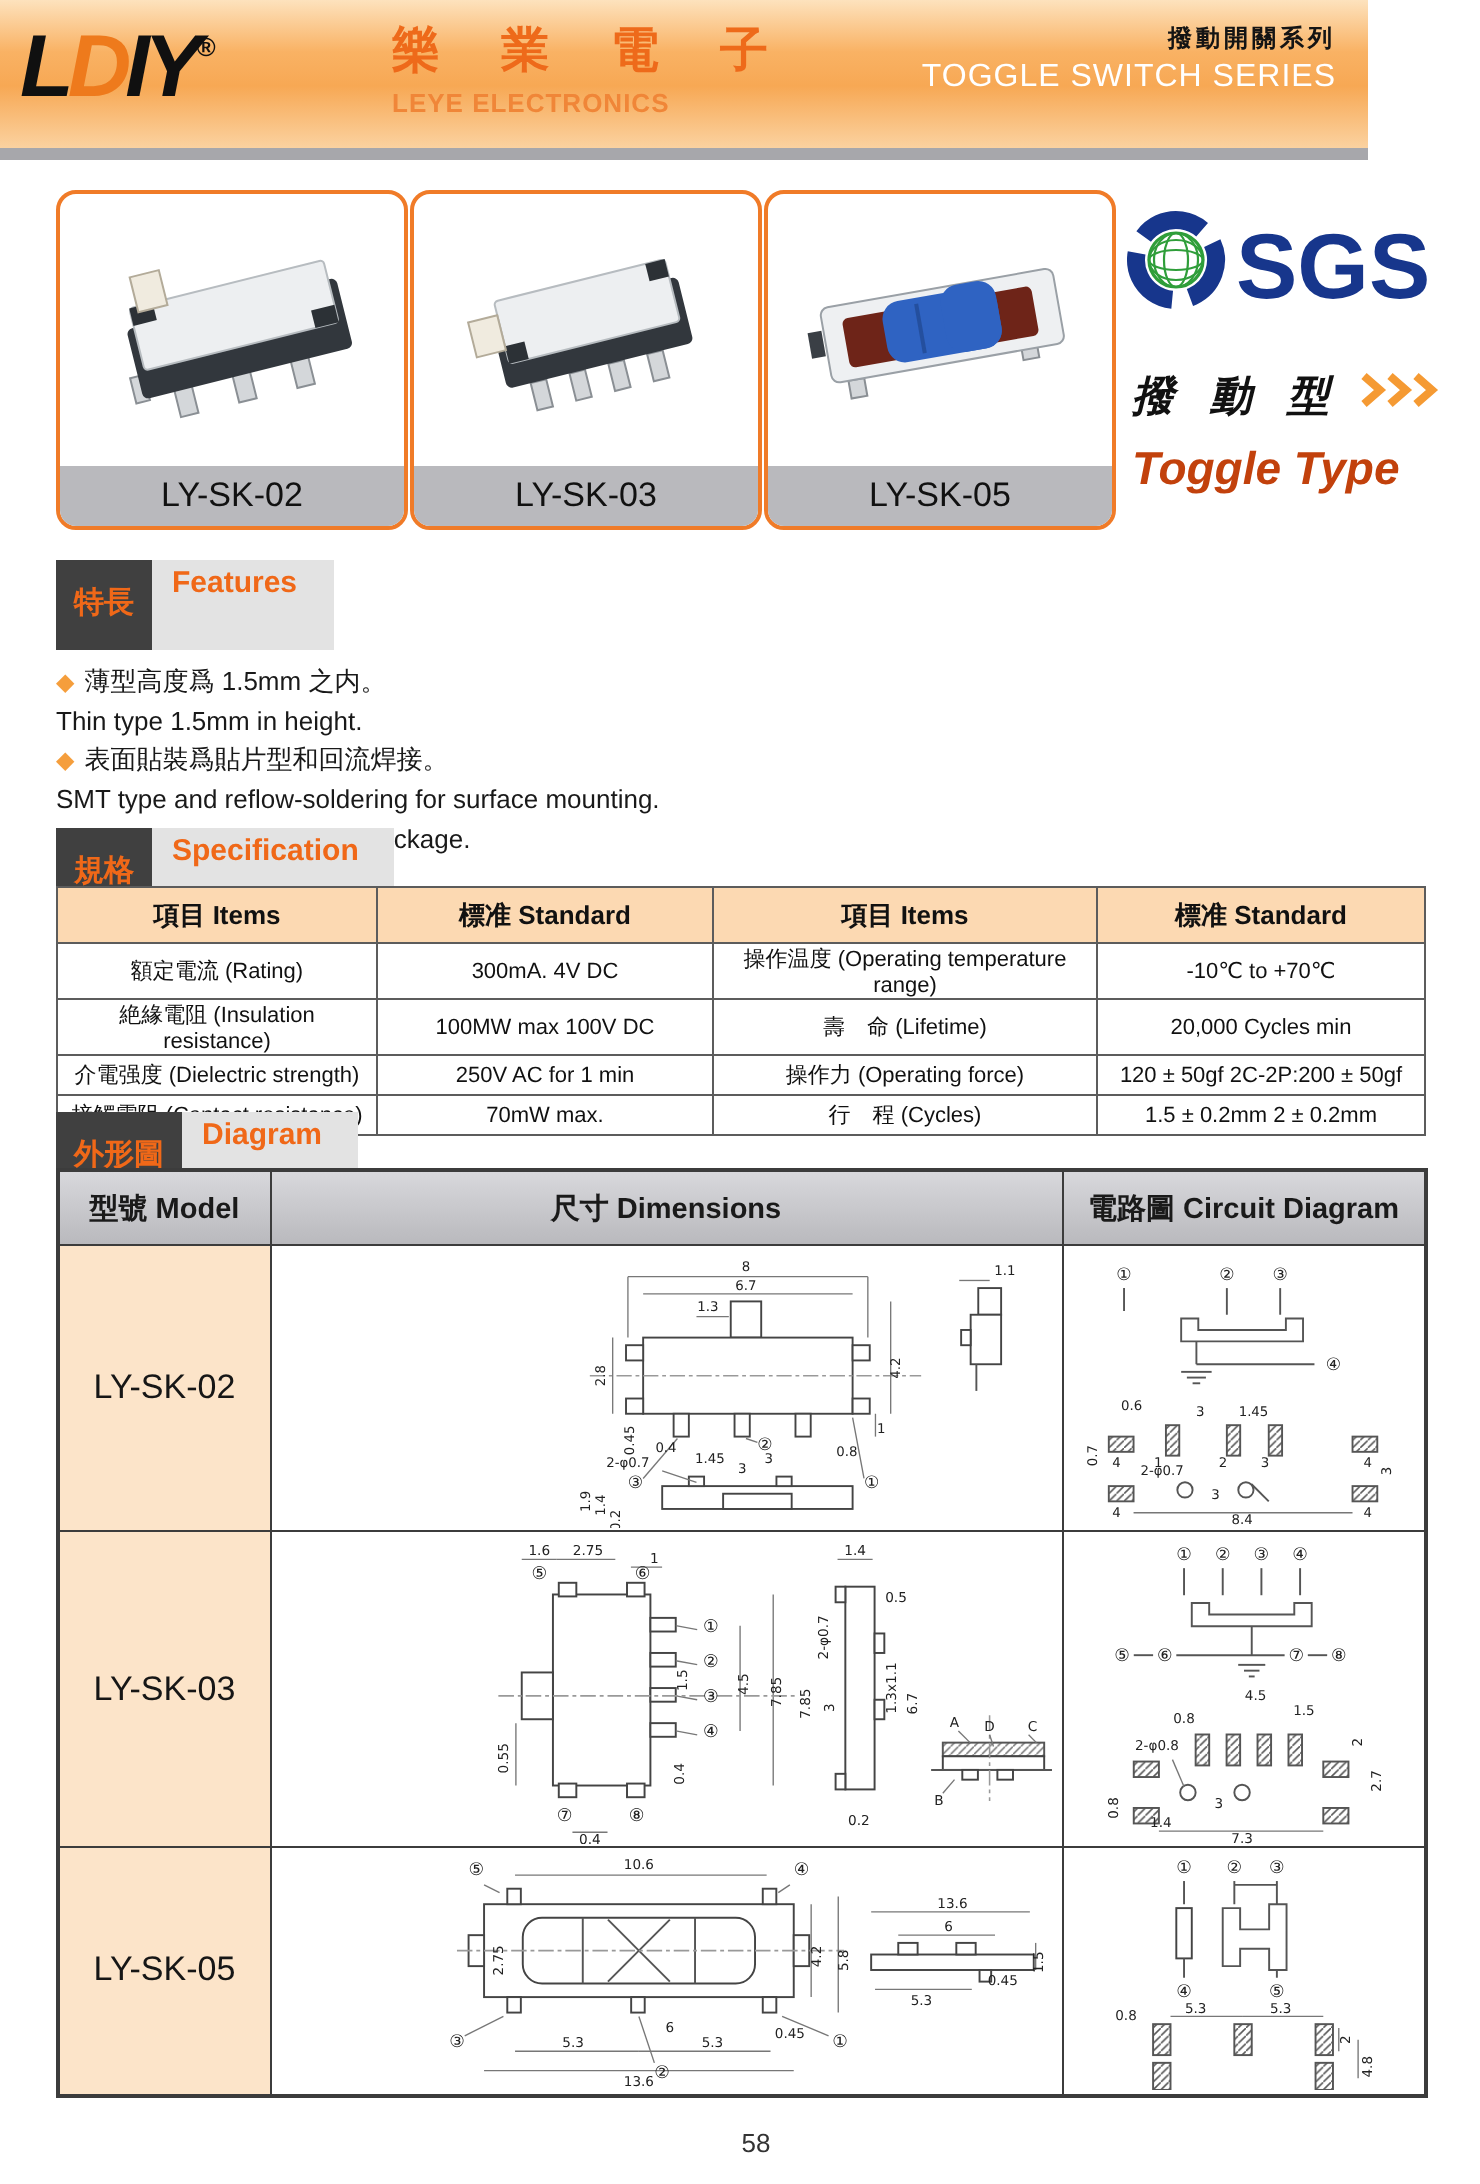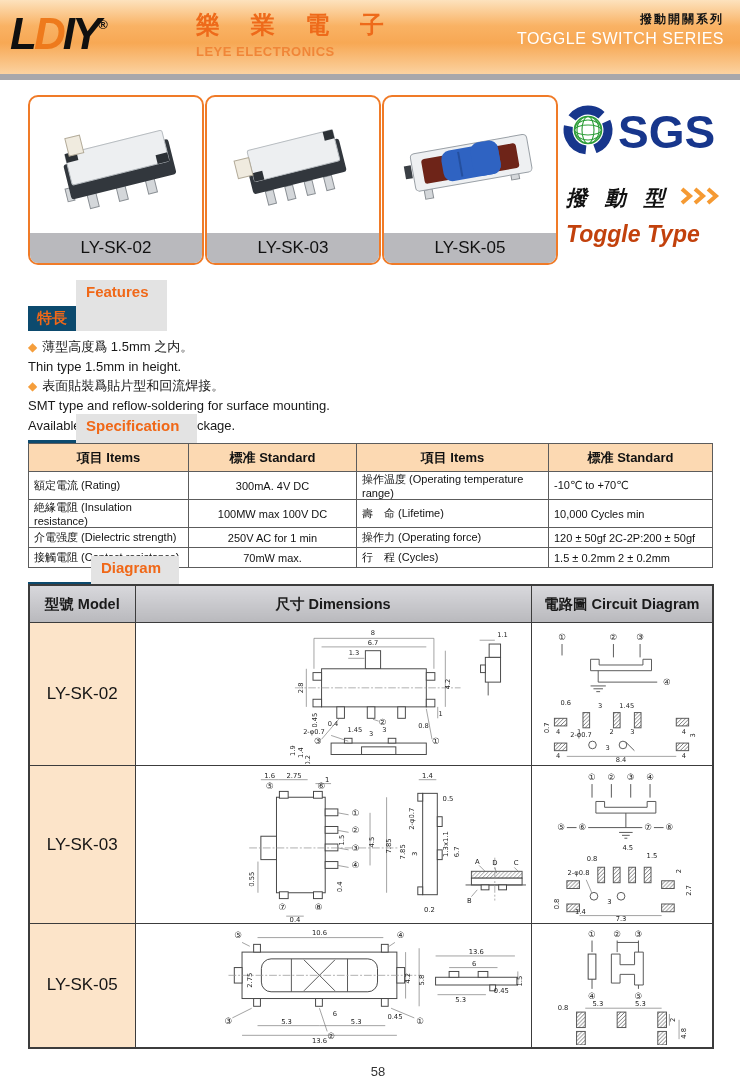--- a/index.html
+++ b/index.html
@@ -1,19 +1,19 @@
 <!DOCTYPE html>
 <html><head>
 <meta charset="utf-8">
 <style>
   html,body{margin:0;padding:0;background:#9a9a9a;}
   .page{position:relative;width:740px;height:1092px;margin:0 auto;background:#fff;
         font-family:"Liberation Sans","DejaVu Sans",sans-serif;overflow:hidden;}
   
-  .hdr{position:absolute;left:0;top:0;width:740px;height:80px;}
+  .hdr{position:absolute;left:0;top:0;width:684px;height:80px;}
   .hdr-band{height:74px;background:linear-gradient(180deg,#fde2bd 0%,#f9b264 35%,#f7a854 58%,#fbd2a0 100%);position:relative;}
   .hdr-bar{height:6px;background:#a7a7ab;}
   .logo{position:absolute;left:10px;top:12px;font-style:italic;font-weight:bold;font-size:44px;letter-spacing:-3px;color:#101010;line-height:1;}
   .logo .d{color:#ee7a1c;}
   .logo sup{font-size:13px;font-style:normal;letter-spacing:0;position:relative;top:-4px;}
   .brand{position:absolute;left:196px;top:9px;}
   .brand-cn{color:#ee6a1a;font-size:24px;font-weight:bold;letter-spacing:12px;white-space:nowrap;}
   .brand-en{color:#f08638;font-size:13px;font-weight:bold;letter-spacing:.5px;margin-top:3px;}
   .series{position:absolute;right:16px;top:11px;text-align:right;}
   .series-cn{color:#141414;font-size:12px;font-weight:bold;letter-spacing:2px;}
@@ -24,33 +24,33 @@
   .card-img{position:absolute;top:0;left:0;right:0;bottom:30px;display:flex;align-items:center;justify-content:center;}
   .card-label{position:absolute;left:0;right:0;bottom:0;height:30px;background:#b9b9bd;display:flex;align-items:center;justify-content:center;font-size:17px;color:#111;}
   
   .sgs{position:absolute;left:560px;top:102px;display:flex;align-items:center;}
   .sgs-text{font-size:46px;font-weight:bold;color:#17368c;letter-spacing:0px;margin-left:2px;line-height:1;}
   .ttype{position:absolute;left:566px;top:184px;}
   .tt-cn{font-size:21px;font-weight:bold;font-style:italic;letter-spacing:6px;color:#111;display:flex;align-items:center;gap:8px;}
   .tt-en{font-size:23px;font-weight:bold;font-style:italic;color:#c2410c;margin-top:9px;}
   
   .sec{display:inline-flex;font-size:15px;font-weight:bold;color:#f06818;line-height:1.25;}
-  .sec .cn{background:#0c4a6e;padding:3px 9px;margin-top:26px;}
+  .sec .cn{background:#404040;padding:13px 9px;}
   .sec .en{background:#e3e3e3;padding:3px 18px 3px 10px;}
   
   .feat{position:absolute;left:28px;top:280px;width:386px;}
   .apps{position:absolute;left:420px;top:280px;width:298px;}
   .txt{margin-top:7px;font-size:13px;color:#191919;line-height:1.45;}
   .txt .b{color:#f59e3c;margin-right:5px;font-size:12px;}
   .txt div{margin:1px 0;}
   
   .spec-head{position:absolute;left:28px;top:414px;}
   table.spec{position:absolute;left:28px;top:443px;width:684px;border-collapse:collapse;font-size:11px;color:#111;table-layout:fixed;}
   table.spec th{background:#fcd9b2;font-size:13px;font-weight:bold;border:1px solid #5c5c5c;height:25px;}
-  table.spec td{border:1px solid #5c5c5c;height:19px;padding:0 5px;}
+  table.spec td{border:1px solid #5c5c5c;height:19px;padding:0 5px;text-align:center;}
   td.ctr{text-align:center;}
   
   .diag-head{position:absolute;left:28px;top:556px;}
   table.diag{position:absolute;left:28px;top:584px;width:684px;border-collapse:collapse;table-layout:fixed;border:2px solid #3c3c3c;}
   table.diag th{background:linear-gradient(180deg,#d8d8dc,#b9b9bd);height:34px;font-size:14.5px;font-weight:bold;color:#1a1a1a;border:1.5px solid #3c3c3c;}
   table.diag td{border:1.5px solid #3c3c3c;padding:0;vertical-align:middle;}
   td.model{background:#fce4c9;font-size:17px;color:#161616;text-align:center;}
   .dcell{display:flex;align-items:center;justify-content:center;}
   
   svg .ln{stroke:#555;fill:none;stroke-width:1;}
@@ -203,21 +203,21 @@
     <tr>
       <td>額定電流 (Rating)</td>
       <td class="ctr">300mA. 4V DC</td>
       <td>操作温度 (Operating temperature range)</td>
       <td>-10℃ to +70℃</td>
     </tr>
     <tr>
       <td>絶緣電阻 (Insulation resistance)</td>
       <td class="ctr">100MW max 100V DC</td>
       <td>壽　命 (Lifetime)</td>
-      <td>10,000 Cycles min</td>
+      <td>20,000 Cycles min</td>
     </tr>
     <tr>
       <td>介電强度 (Dielectric strength)</td>
       <td class="ctr">250V AC for 1 min</td>
       <td>操作力 (Operating force)</td>
       <td>120 ± 50gf  2C-2P:200 ± 50gf</td>
     </tr>
     <tr>
       <td>接觸電阻 (Contact resistance)</td>
       <td class="ctr">70mW max.</td>

